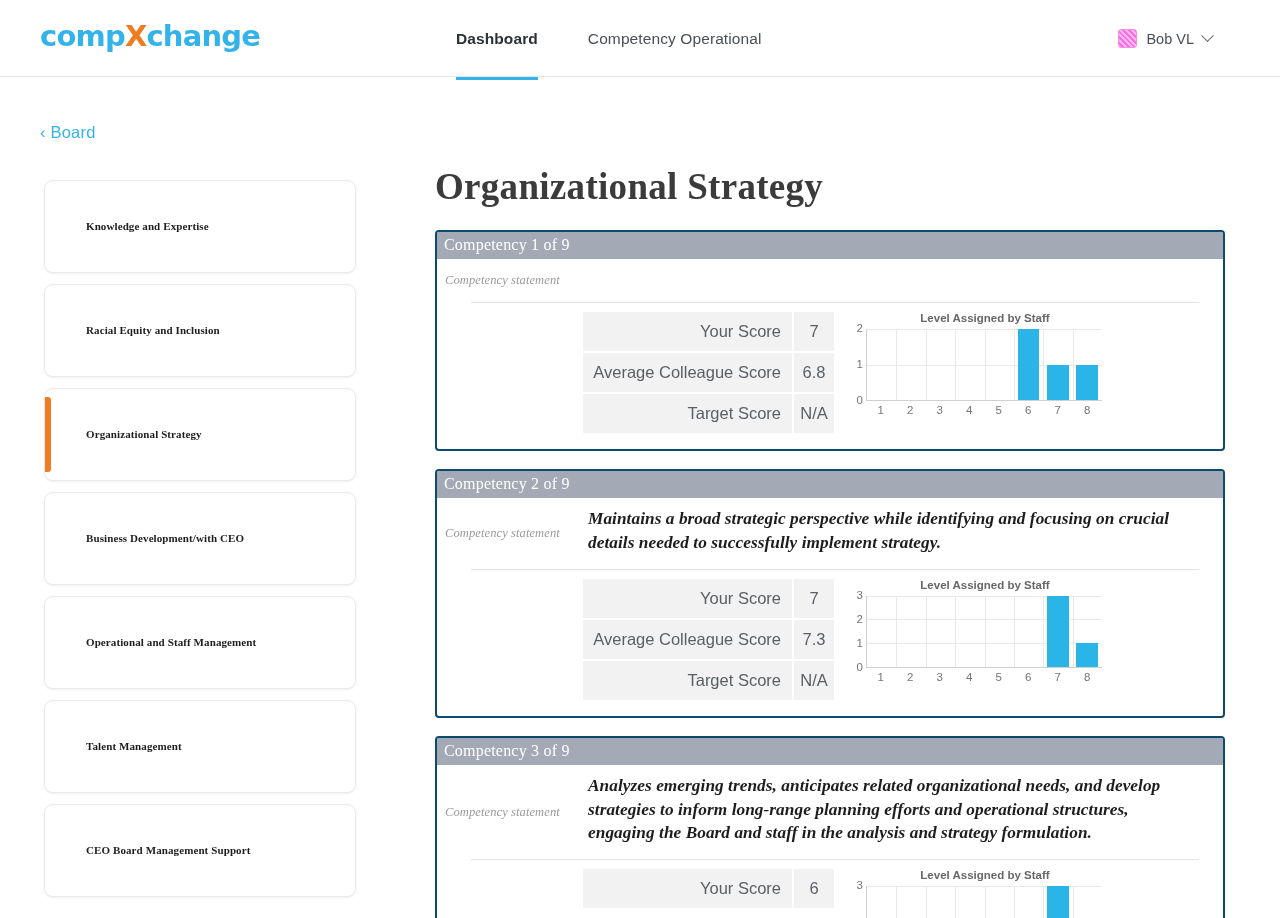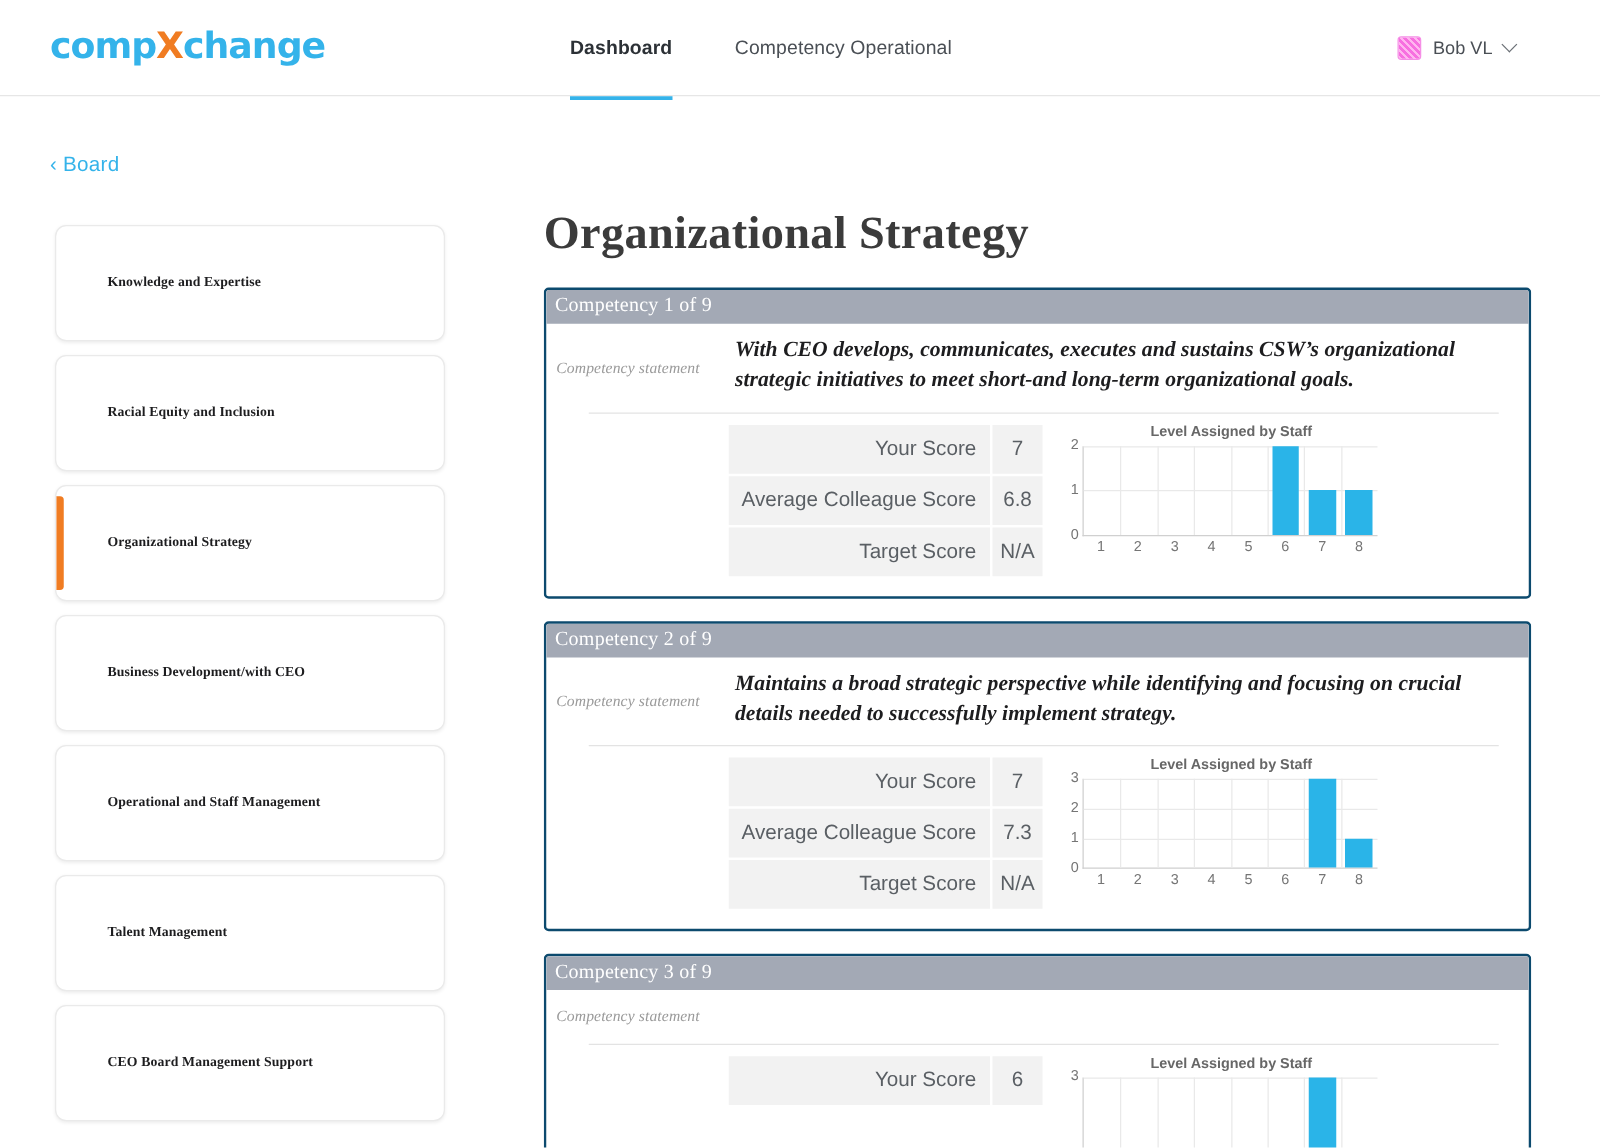--- a/index.html
+++ b/index.html
@@ -345,21 +345,20 @@
 </div>
 
 <div class="main">
   <div class="page-title">Organizational Strategy</div>
   <div id="competency-list">
       <div class="comp-card">
         <div class="comp-head">Competency 1 of 9</div>
         <div class="comp-body">
           <div class="stmt-row">
             <div class="stmt-label">Competency statement</div>
-            <div class="stmt-text">With CEO develops, communicates, executes and sustains CSW’s organizational strategic initiatives to meet short-and long-term organizational goals.</div>
           </div>
           <div class="divider"></div>
           <div class="metrics">
             <div class="score-table">
               <div class="score-row">
                 <div class="score-name">Your Score</div>
                 <div class="score-val">7</div>
               </div>
               <div class="score-row">
                 <div class="score-name">Average Colleague Score</div>
@@ -491,20 +490,21 @@
               </div>
             </div>
           </div>
         </div>
       </div>
       <div class="comp-card">
         <div class="comp-head">Competency 3 of 9</div>
         <div class="comp-body">
           <div class="stmt-row">
             <div class="stmt-label">Competency statement</div>
+            <div class="stmt-text">Analyzes emerging trends, anticipates related organizational needs, and develop strategies to inform long-range planning efforts and operational structures, engaging the Board and staff in the analysis and strategy formulation.</div>
           </div>
           <div class="divider"></div>
           <div class="metrics">
             <div class="score-table">
               <div class="score-row">
                 <div class="score-name">Your Score</div>
                 <div class="score-val">6</div>
               </div>
             </div>
             <div class="chart-wrap">

